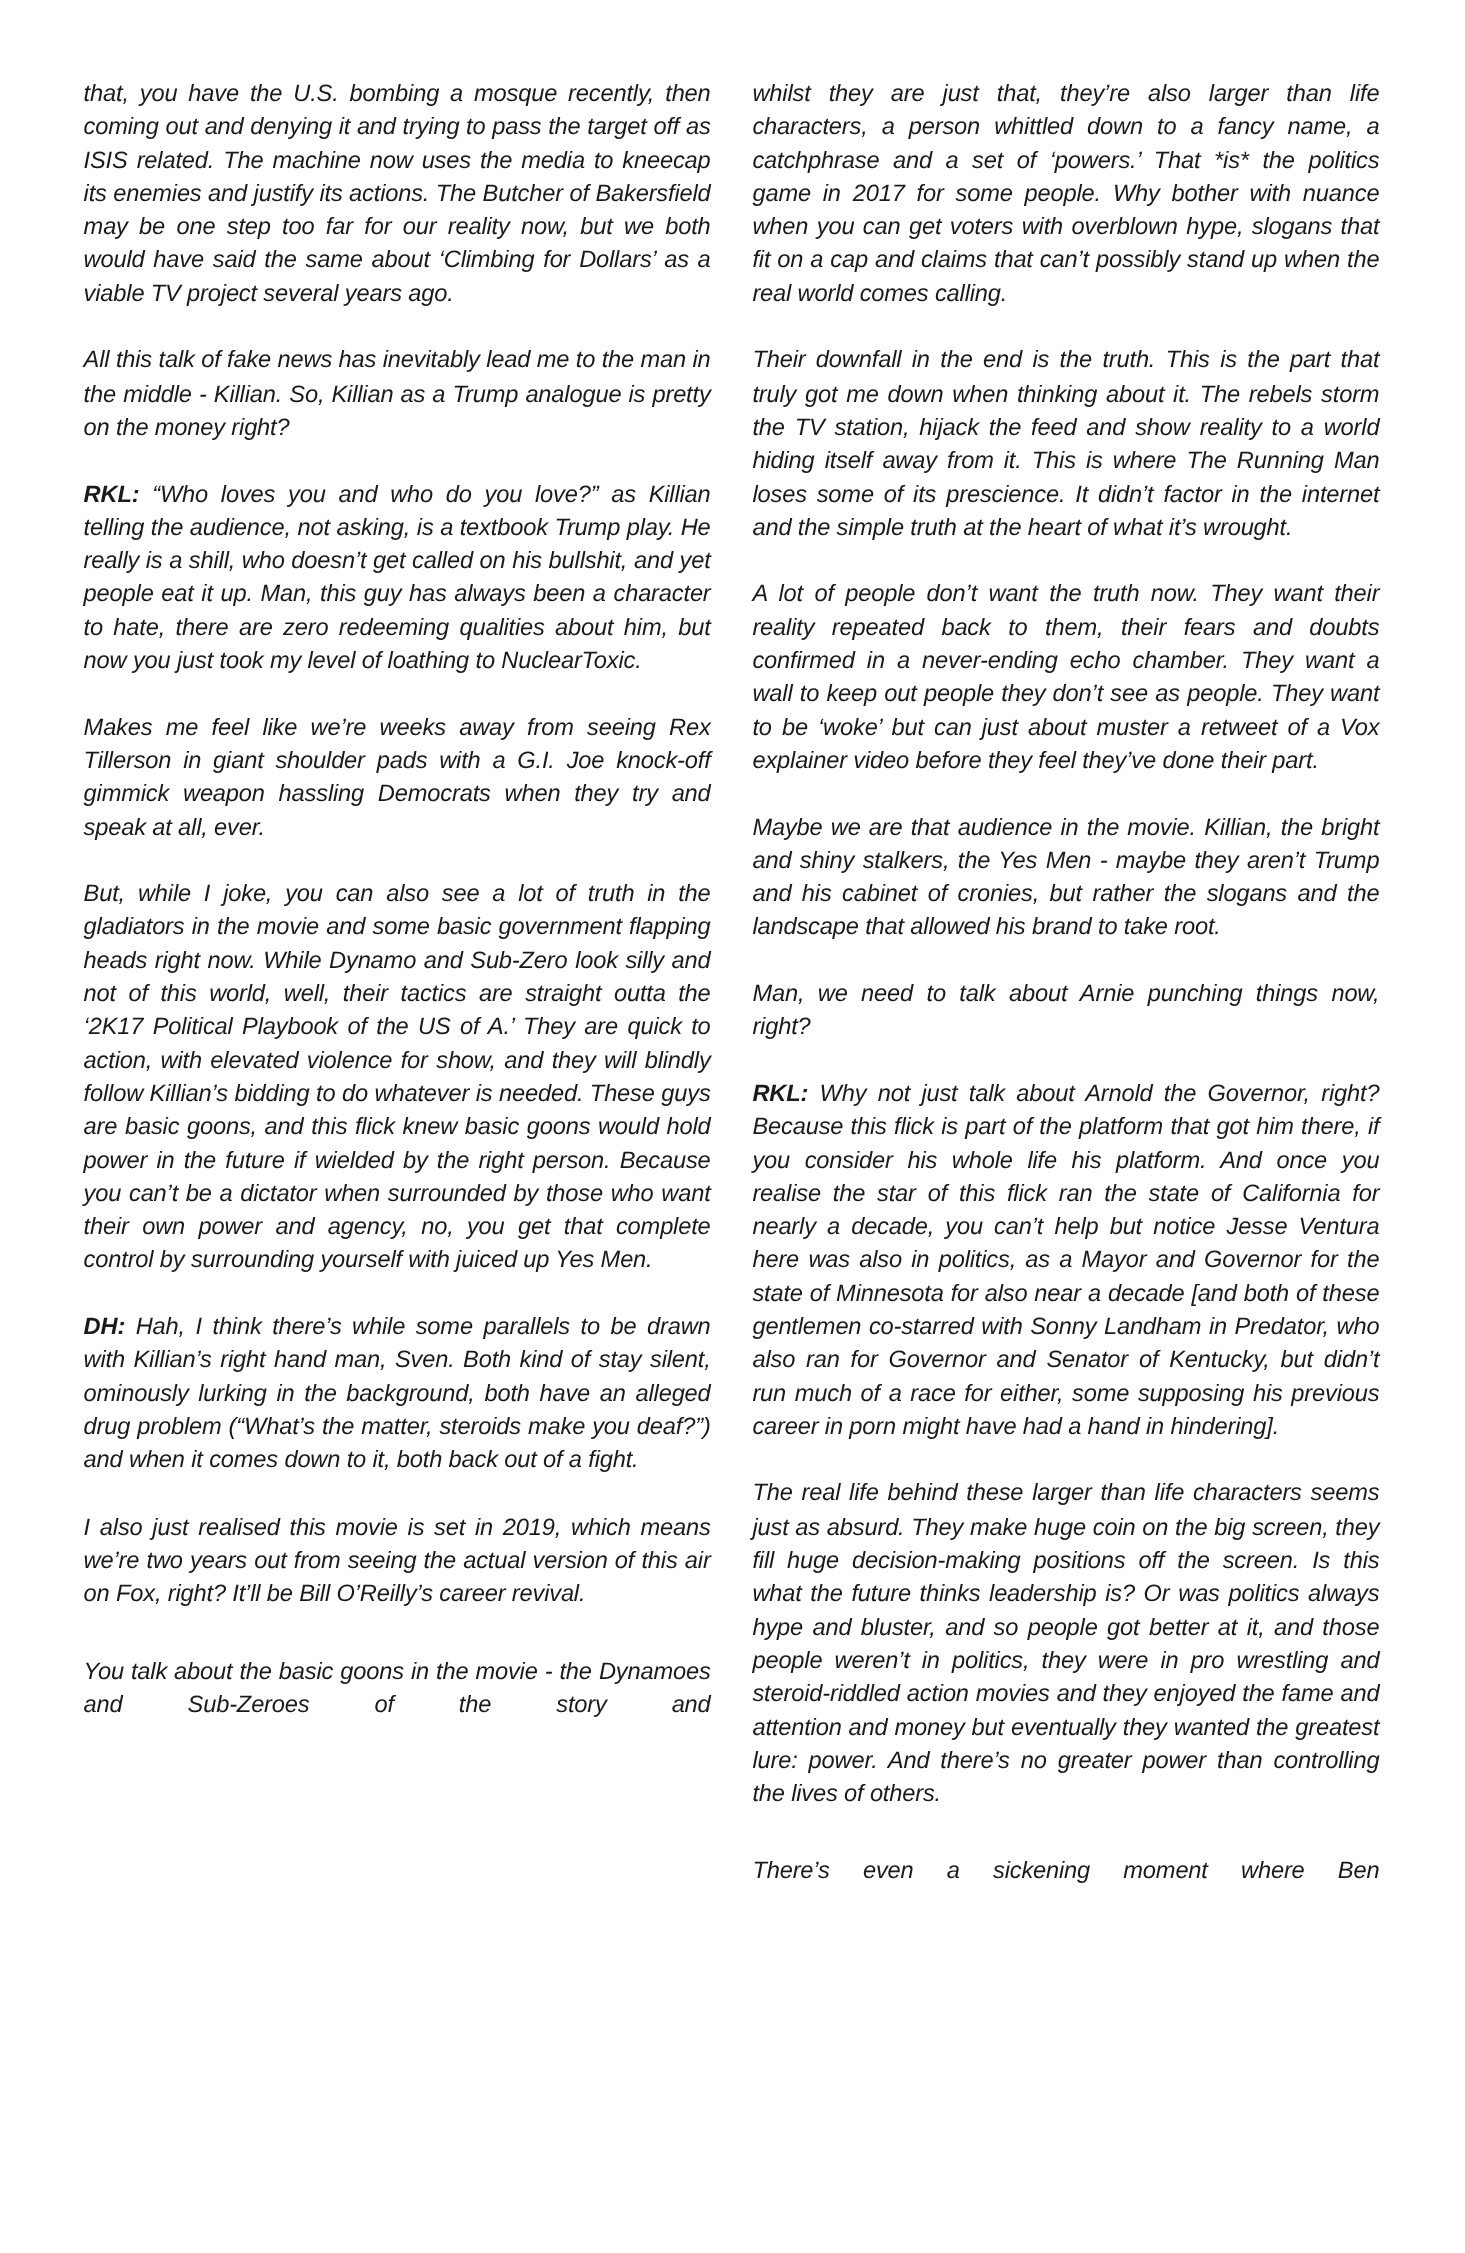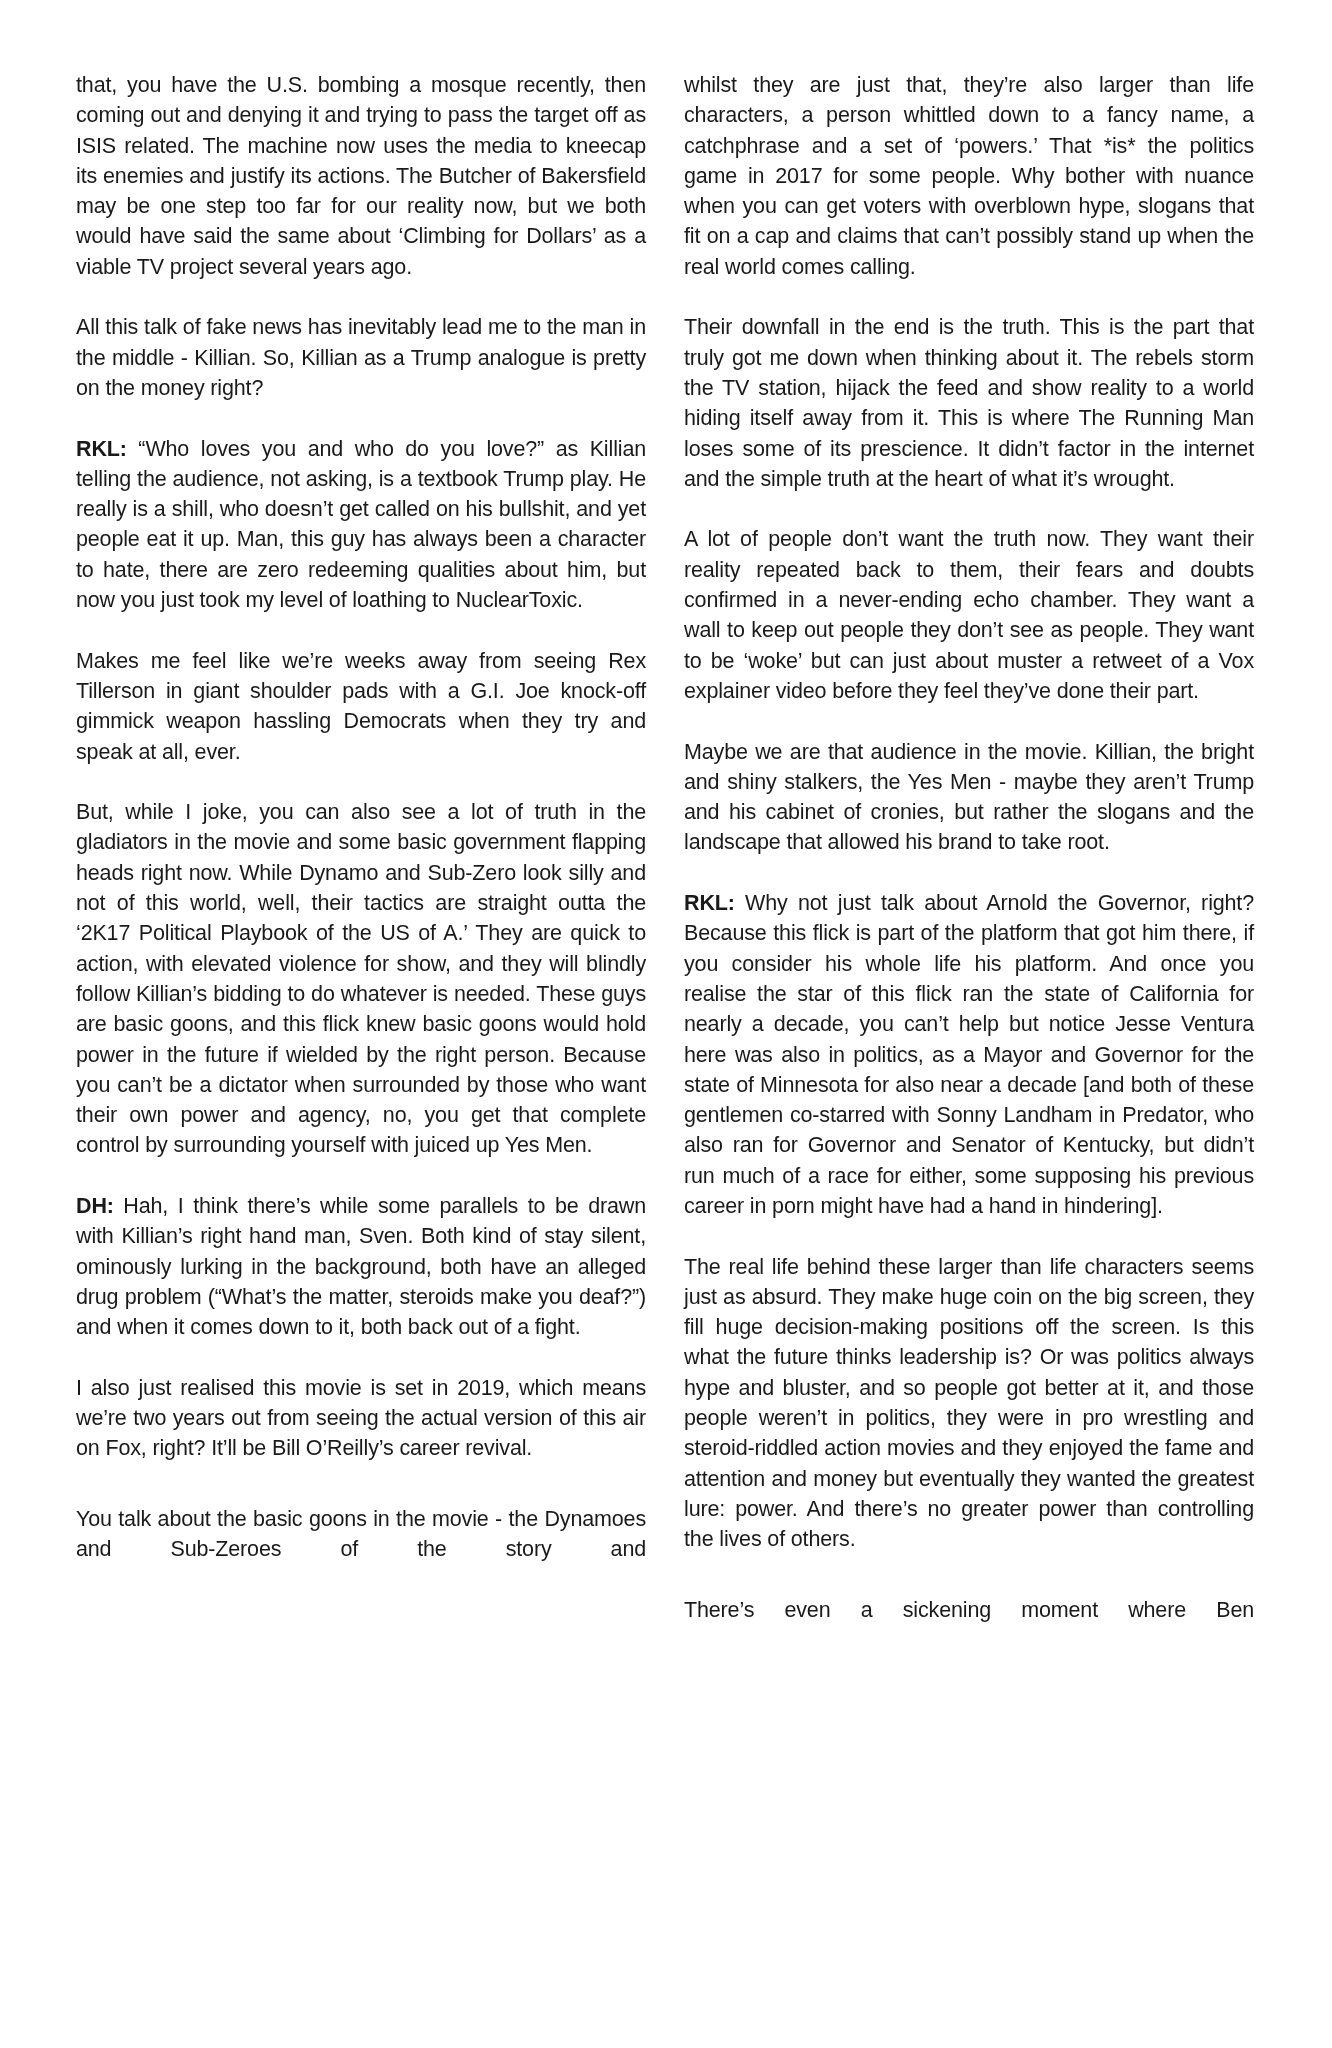--- a/index.html
+++ b/index.html
@@ -6,21 +6,21 @@
   body { width: 1332px; height: 2048px; position: relative; overflow: hidden; }
   .page { position: absolute; left: 0; top: 0; width: 1332px; height: 2048px; background: #fff; }
   .col {
     position: absolute; top: 70px; width: 570px;
     font-family: "Liberation Sans", sans-serif;
     font-size: 21.5px; line-height: 30.3px; color: #1a1a1a;
     text-align: justify; letter-spacing: -0.15px;
   }
   .col.left { left: 76px; }
   .col.right { left: 684px; }
-  .col p { margin: 0 0 30.3px 0; }
+  .col p { margin: 0 0 30.3px 0; font-style: italic; }
   .col p.last { margin-bottom: 0; text-align-last: justify; margin-top: 40px; }
   .speaker { font-weight: bold; }
 </style>
 </head>
 <body>
 
 <div class="page">
   <div class="col left">
     <p><span>that, you have the U.S. bombing a mosque recently, then coming out and denying it and trying to pass the target off as ISIS related. The machine now uses the media to kneecap its enemies and justify its actions. The Butcher of Bakersfield may be one step too far for our reality now, but we both would have said the same about ‘Climbing for Dollars’ as a viable TV project several years ago.</span></p>
     <p><span>All this talk of fake news has inevitably lead me to the man in the middle - Killian. So, Killian as a Trump analogue is pretty on the money right?</span></p>
@@ -30,17 +30,18 @@
     <p><span class="speaker">DH:</span><span> Hah, I think there’s while some parallels to be drawn with Killian’s right hand man, Sven. Both kind of stay silent, ominously lurking in the background, both have an alleged drug problem (“What’s the matter, steroids make you deaf?”) and when it comes down to it, both back out of a fight.</span></p>
     <p><span>I also just realised this movie is set in 2019, which means we’re two years out from seeing the actual version of this air on Fox, right? It’ll be Bill O’Reilly’s career revival.</span></p>
     <p class="last"><span>You talk about the basic goons in the movie - the Dynamoes and Sub-Zeroes of the story and</span></p>
   </div>
 
   <div class="col right">
     <p><span>whilst they are just that, they’re also larger than life characters, a person whittled down to a fancy name, a catchphrase and a set of ‘powers.’ That *is* the politics game in 2017 for some people. Why bother with nuance when you can get voters with overblown hype, slogans that fit on a cap and claims that can’t possibly stand up when the real world comes calling.</span></p>
     <p><span>Their downfall in the end is the truth. This is the part that truly got me down when thinking about it. The rebels storm the TV station, hijack the feed and show reality to a world hiding itself away from it. This is where The Running Man loses some of its prescience. It didn’t factor in the internet and the simple truth at the heart of what it’s wrought.</span></p>
     <p><span>A lot of people don’t want the truth now. They want their reality repeated back to them, their fears and doubts confirmed in a never-ending echo chamber. They want a wall to keep out people they don’t see as people. They want to be ‘woke’ but can just about muster a retweet of a Vox explainer video before they feel they’ve done their part.</span></p>
     <p><span>Maybe we are that audience in the movie. Killian, the bright and shiny stalkers, the Yes Men - maybe they aren’t Trump and his cabinet of cronies, but rather the slogans and the landscape that allowed his brand to take root.</span></p>
+    <p><span>Man, we need to talk about Arnie punching things now, right?</span></p>
     <p><span class="speaker">RKL:</span><span> Why not just talk about Arnold the Governor, right? Because this flick is part of the platform that got him there, if you consider his whole life his platform. And once you realise the star of this flick ran the state of California for nearly a decade, you can’t help but notice Jesse Ventura here was also in politics, as a Mayor and Governor for the state of Minnesota for also near a decade [and both of these gentlemen co-starred with Sonny Landham in Predator, who also ran for Governor and Senator of Kentucky, but didn’t run much of a race for either, some supposing his previous career in porn might have had a hand in hindering].</span></p>
     <p><span>The real life behind these larger than life characters seems just as absurd. They make huge coin on the big screen, they fill huge decision-making positions off the screen. Is this what the future thinks leadership is? Or was politics always hype and bluster, and so people got better at it, and those people weren’t in politics, they were in pro wrestling and steroid-riddled action movies and they enjoyed the fame and attention and money but eventually they wanted the greatest lure: power. And there’s no greater power than controlling the lives of others.</span></p>
     <p class="last"><span>There’s even a sickening moment where Ben</span></p>
   </div>
 </div>
 
 </body></html>

